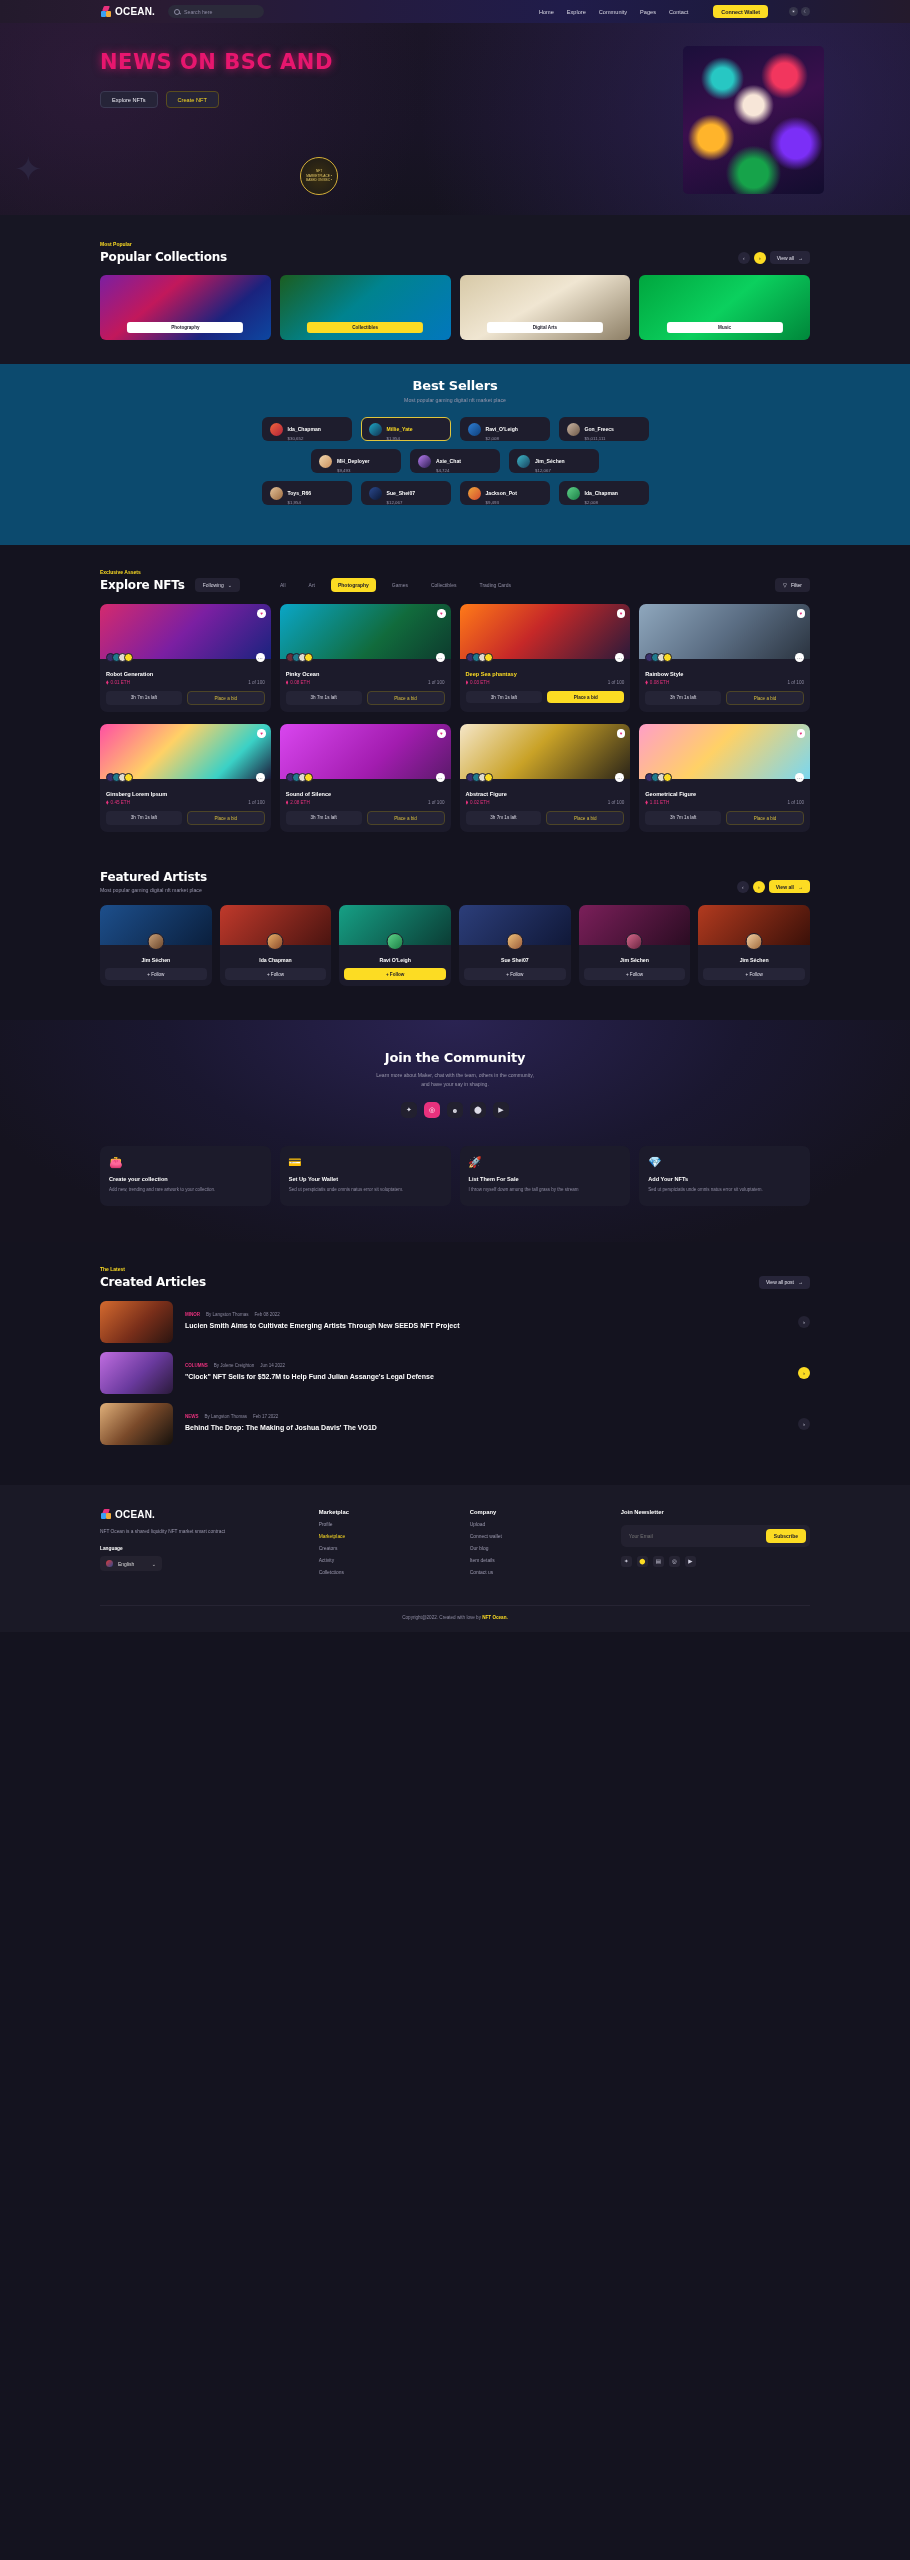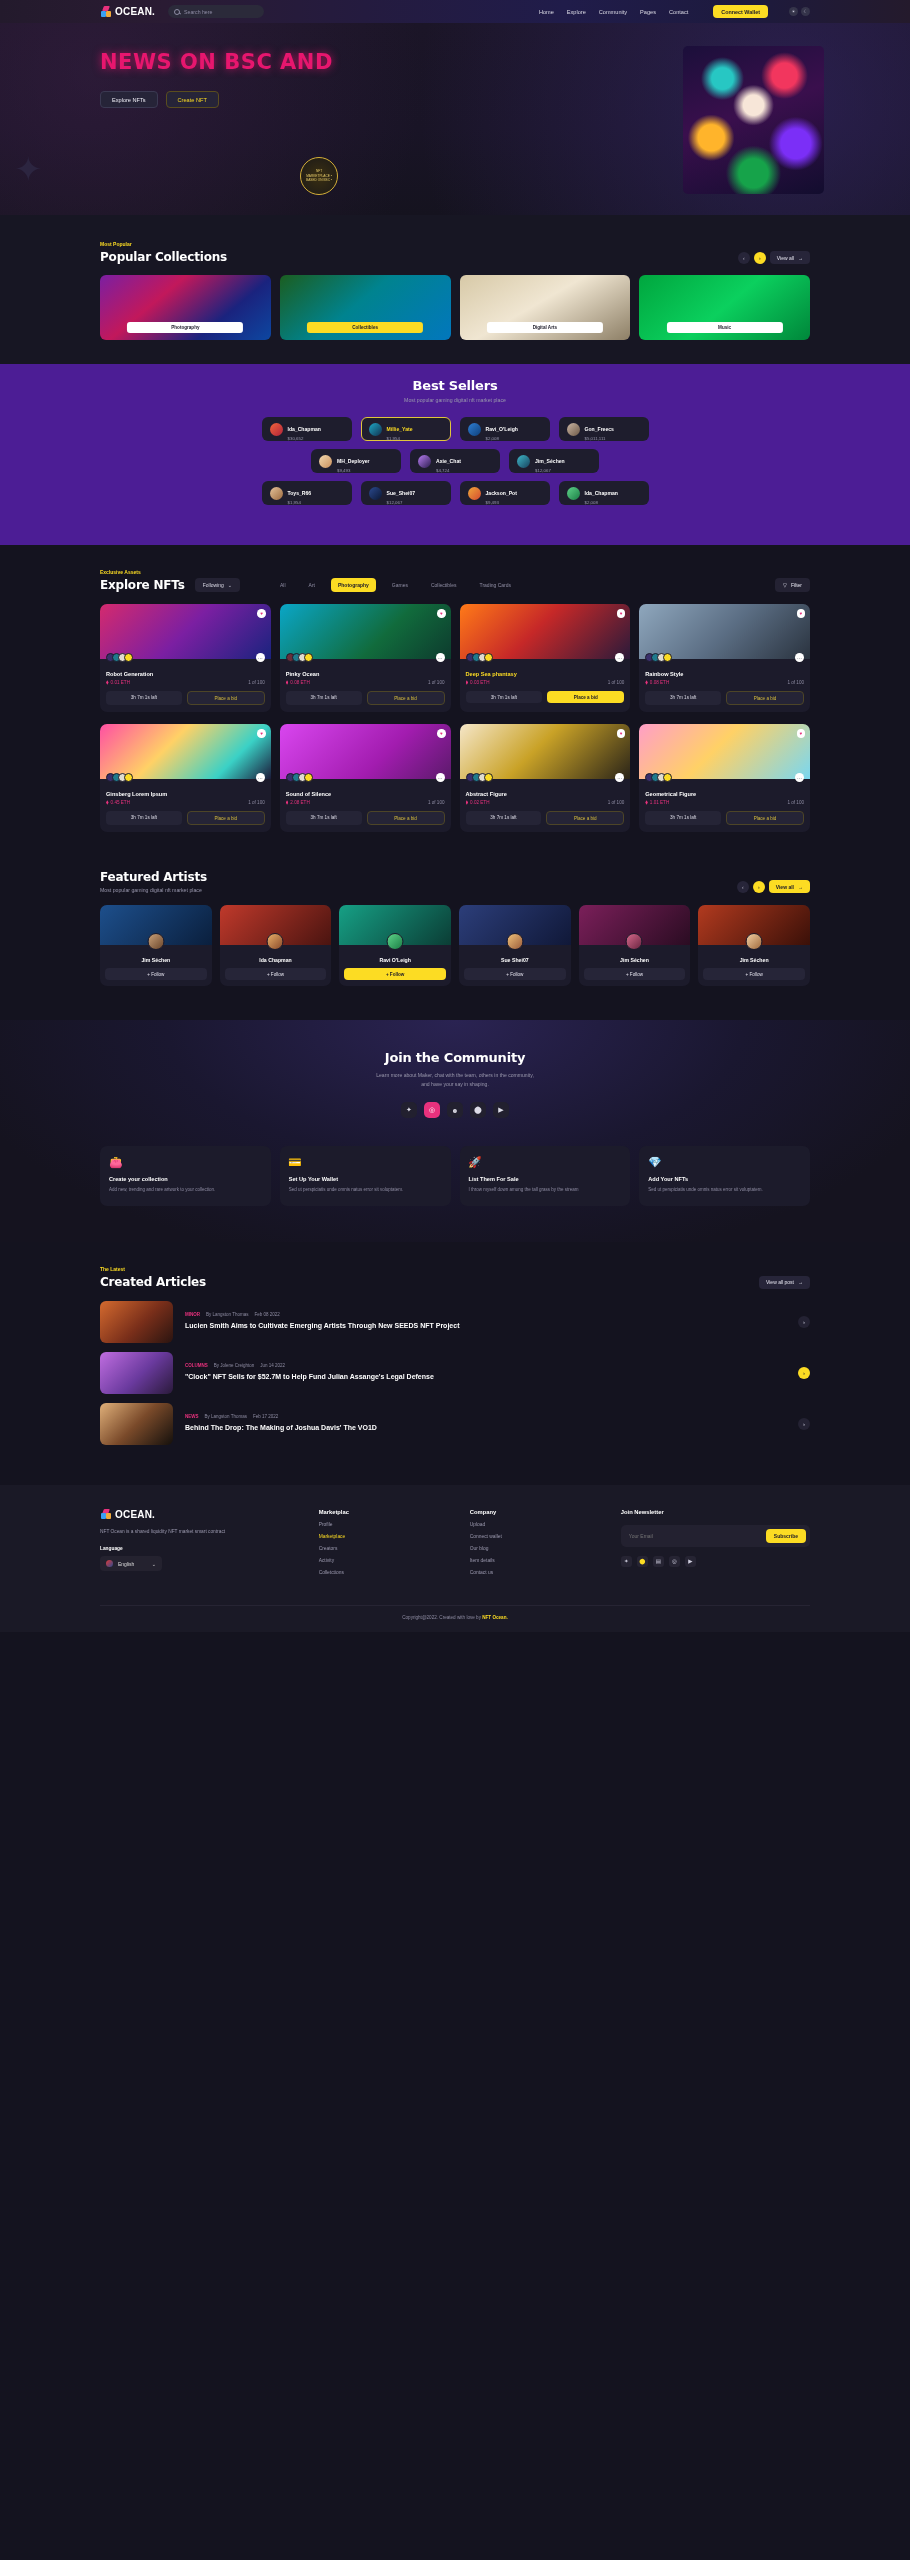--- a/index.html
+++ b/index.html
@@ -105,21 +105,21 @@
     background: #fff; color: #1b1a28; font-size: 4.6px; font-weight: bold;
     padding: 3px 0; border-radius: 3px; width: 68%; text-align: center;
   }
   .pc-card .tag.y { background: #fcdc23; }
   .pcc1 { background: linear-gradient(140deg,#7b1fa2,#c2185b 35%,#1a237e 70%,#0d47a1); }
   .pcc2 { background: linear-gradient(140deg,#1b5e20,#00838f 45%,#0277bd); }
   .pcc3 { background: linear-gradient(150deg,#d7c9a7,#f0e6d2 45%,#8d7f66); }
   .pcc4 { background: linear-gradient(140deg,#00a63e,#0bd05e 50%,#00863a); }
 
   
-  .bs { background: #4c1d95; padding: 14px 0 40px; text-align: center; }
+  .bs { background: #0c4a6e; padding: 14px 0 40px; text-align: center; }
   .bs .h2 { font-size: 13px; }
   .bs .sub { margin-top: 4px; }
   .bs-rows { margin-top: 14px; display: flex; flex-direction: column; gap: 8px; align-items: center;}
   .bs-row { display: flex; gap: 9px; justify-content: center; }
   .seller {
     width: 90px; height: 24px; background: #1e1d2d; border-radius: 6px;
     display: flex; align-items: center; gap: 5px; padding: 0 7px; text-align: left;
     border: .8px solid transparent;
   }
   .seller.hl { border-color: #e0c53c; background: #201e2e; }

